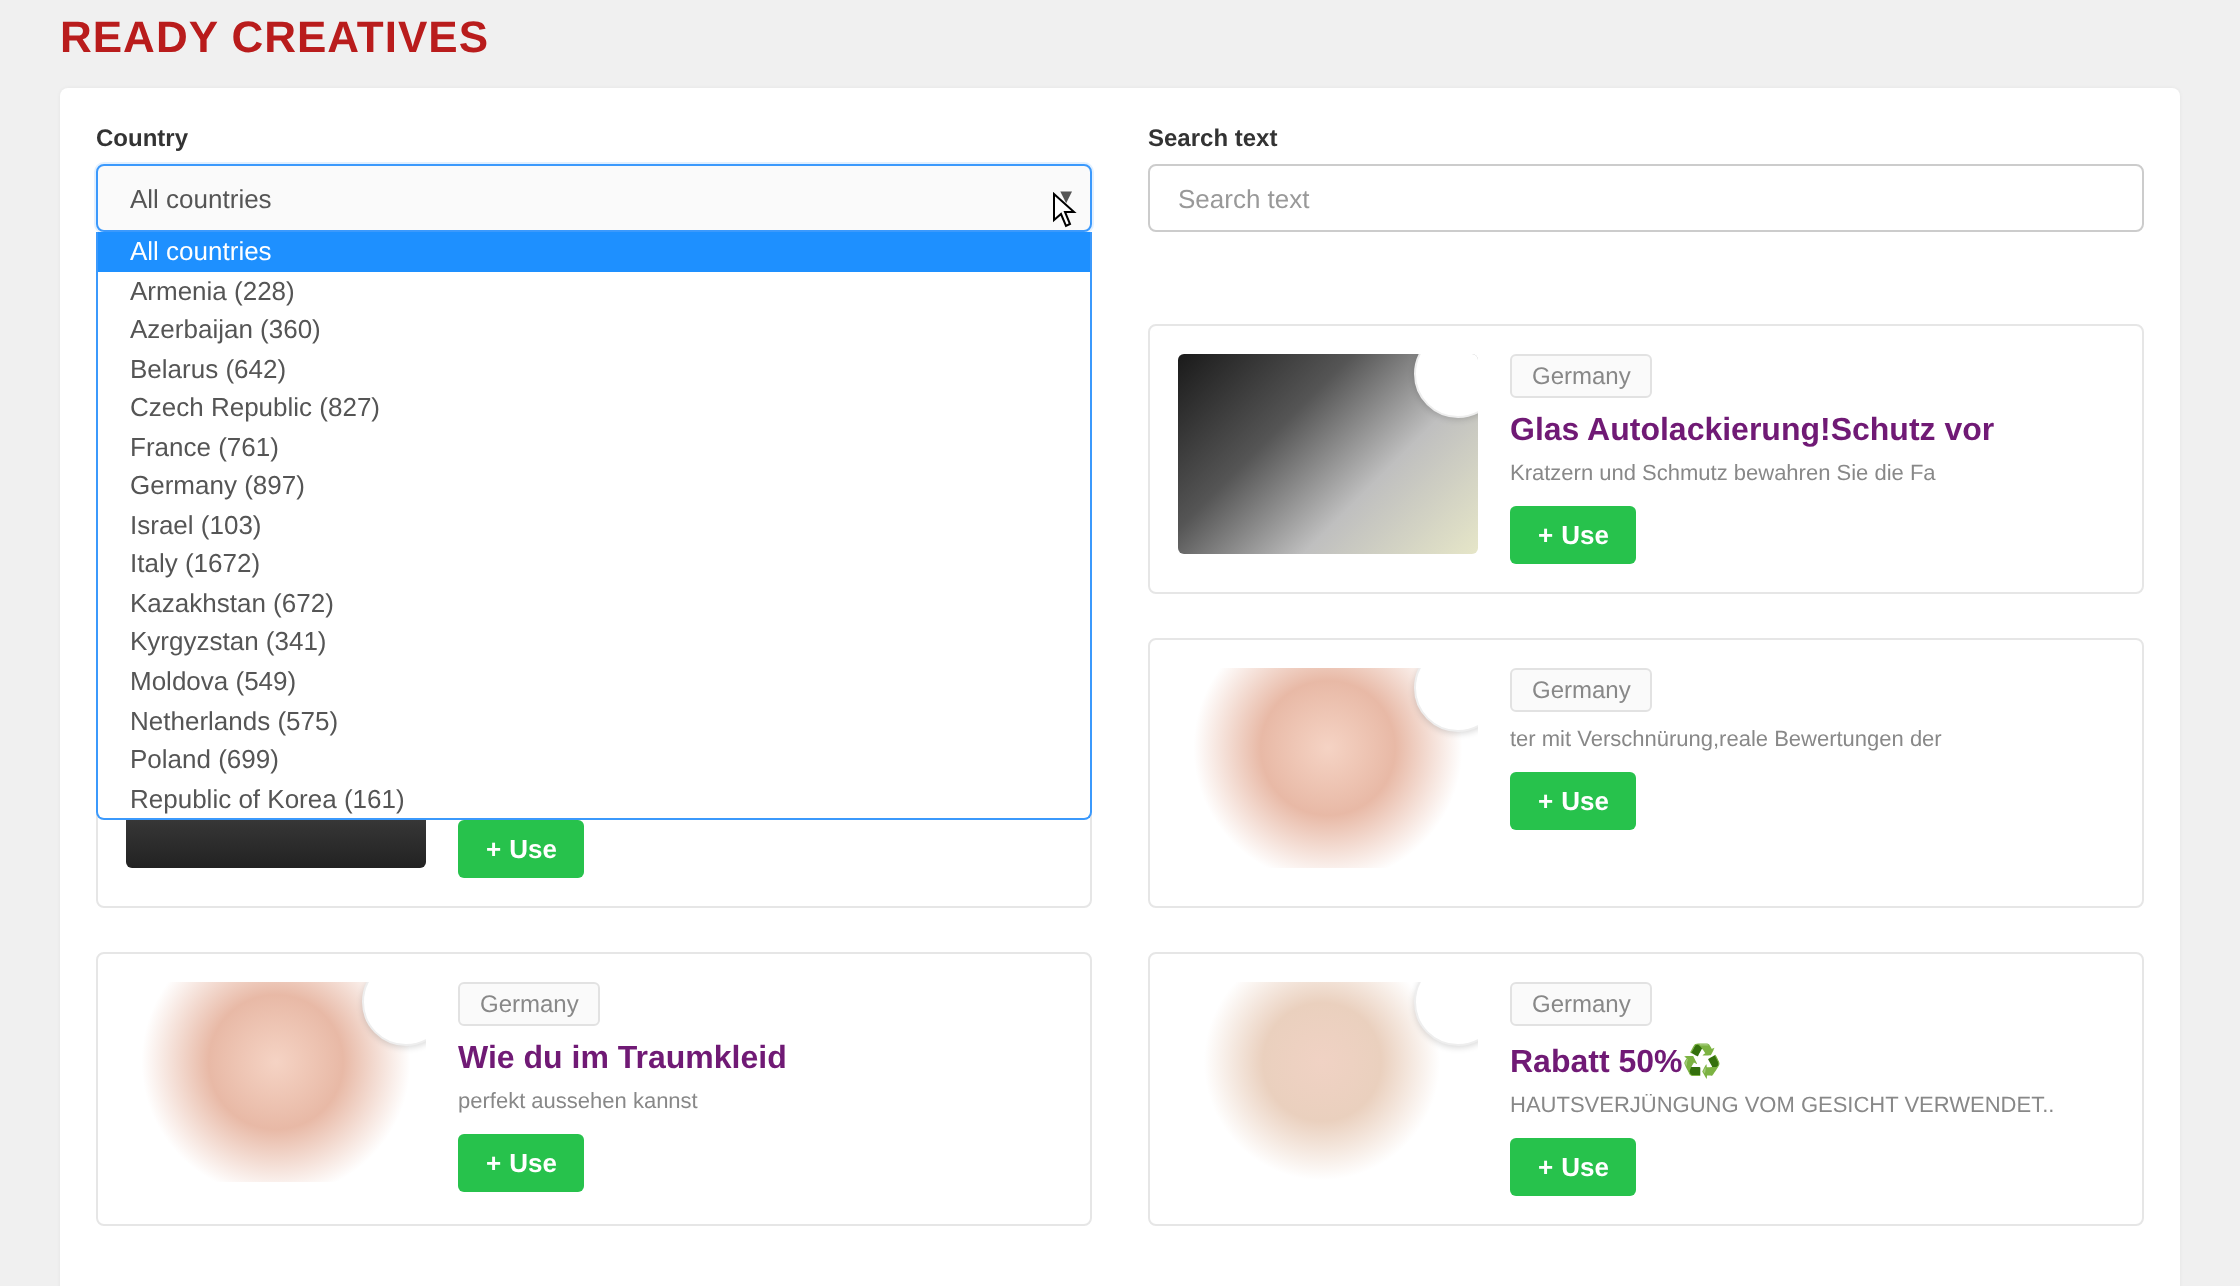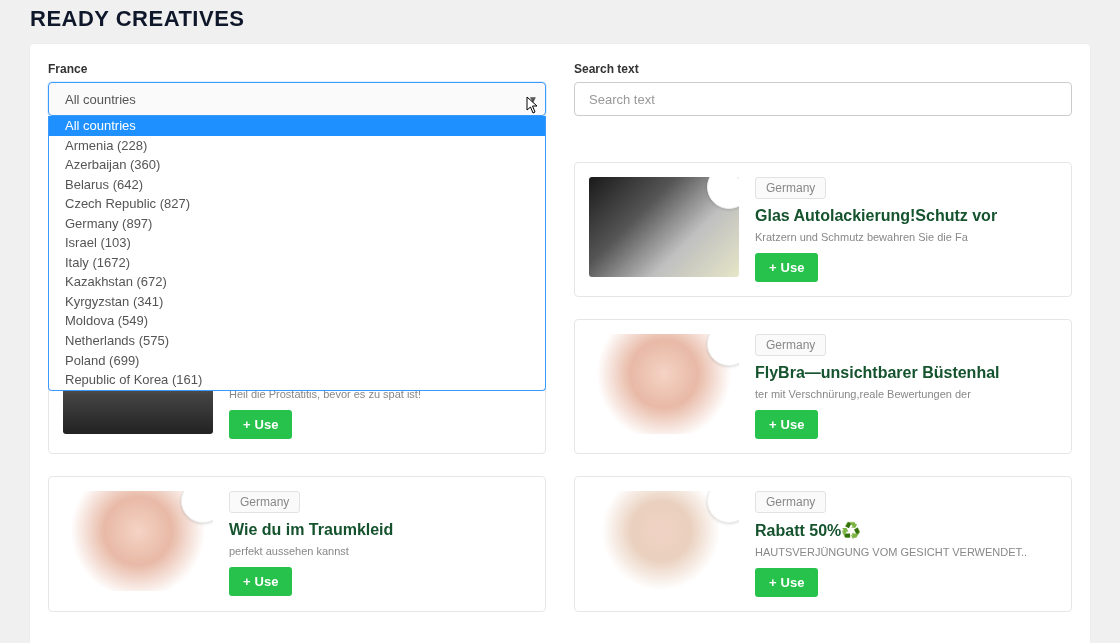--- a/index.html
+++ b/index.html
@@ -8,21 +8,21 @@
     background: #f0f0f0;
     color: #333;
     width: 1120px;
     height: 643px;
     overflow: hidden;
     position: relative;
   }
   .page-title {
     font-size: 22px;
     font-weight: 700;
-    color: #0f172a;
+    color: #b91c1c;
     padding: 6px 0 12px 30px;
     letter-spacing: 0.5px;
   }
   .panel {
     background: #fff;
     border-radius: 4px;
     margin: 0 30px 0 30px;
     padding: 18px 18px 40px 18px;
     box-shadow: 0 0 2px rgba(0,0,0,0.05);
     position: relative;
@@ -158,21 +158,21 @@
     border-radius: 3px;
     padding: 3px 10px;
     font-size: 12px;
     color: #888;
     background: #fafafa;
     margin-bottom: 8px;
   }
   .card-title {
     font-size: 16px;
     font-weight: 700;
-    color: #14532d;
+    color: #701a75;
     margin-bottom: 6px;
     white-space: nowrap;
     overflow: hidden;
     text-overflow: ellipsis;
   }
   .card-desc {
     font-size: 11px;
     color: #888;
     margin-bottom: 10px;
     white-space: nowrap;
@@ -199,35 +199,36 @@
 </style>
 </head>
 <body>
 
 <h1 class="page-title">READY CREATIVES</h1>
 
 <div class="panel">
 
   <div class="filters-row">
     <div class="filter-col">
-      <label class="filter-label">France</label>
+      <label class="filter-label">Country</label>
       <div class="select-wrap">
         <div class="select-display">
           <span>All countries</span>
         </div>
         <span class="select-caret">▼</span>
         <svg class="cursor-arrow" width="16" height="20" viewBox="0 0 16 20">
           <path d="M1 1 L1 14 L4.5 11 L7 17 L9 16 L6.5 10 L11 10 Z" fill="#fff" stroke="#000" stroke-width="1"></path>
         </svg>
         <div class="dropdown-list" id="country-dropdown">
             <div class="dropdown-item highlight">All countries</div>
             <div class="dropdown-item">Armenia (228)</div>
             <div class="dropdown-item">Azerbaijan (360)</div>
             <div class="dropdown-item">Belarus (642)</div>
             <div class="dropdown-item">Czech Republic (827)</div>
+            <div class="dropdown-item">France (761)</div>
             <div class="dropdown-item">Germany (897)</div>
             <div class="dropdown-item">Israel (103)</div>
             <div class="dropdown-item">Italy (1672)</div>
             <div class="dropdown-item">Kazakhstan (672)</div>
             <div class="dropdown-item">Kyrgyzstan (341)</div>
             <div class="dropdown-item">Moldova (549)</div>
             <div class="dropdown-item">Netherlands (575)</div>
             <div class="dropdown-item">Poland (699)</div>
             <div class="dropdown-item">Republic of Korea (161)</div>
           </div>
@@ -270,21 +271,20 @@
           </button>
       </div>
     </div>
 
     <div class="card">
       <div class="card-img img-ph-bra">
         <div class="corner-badge"></div>
       </div>
       <div class="card-body">
         <span class="country-tag">Germany</span>
-        <div class="card-title">FlyBra—unsichtbarer Büstenhal</div>
         <div class="card-desc">ter mit Verschnürung,reale Bewertungen der</div>
         <button class="use-btn">
             <span class="plus">+</span>
             <span>Use</span>
           </button>
       </div>
     </div>
 
     <div class="card">
       <div class="card-img img-ph-bra">

